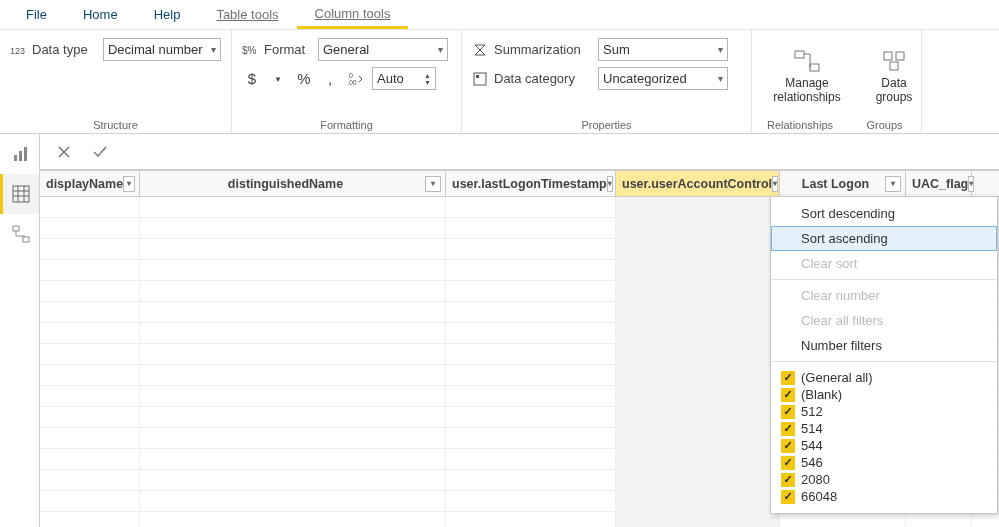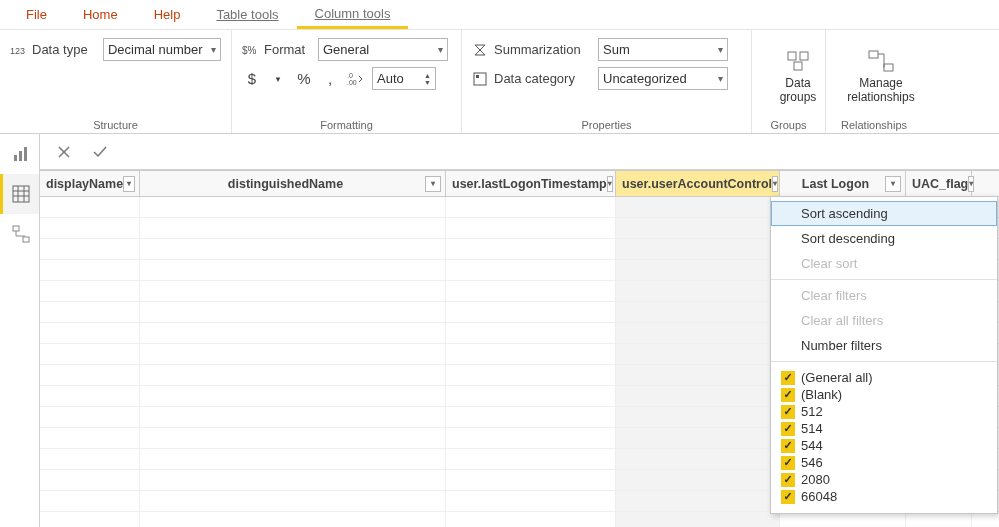--- a/index.html
+++ b/index.html
@@ -20,21 +20,21 @@
     height: 30px;
     border-bottom: 1px solid #e5e5e5;
     align-items: stretch;
     padding: 0 8px;
   }
   .top-tab {
     padding: 0 18px;
     display: flex;
     align-items: center;
     cursor: pointer;
-    color: #c2410c;
+    color: #0c4a6e;
   }
   .top-tab.active {
     color: #737373;
     text-decoration: underline;
   }
   .top-tab.underline {
     border-bottom: 3px solid #f2c811;
   }
   
   .ribbon {
@@ -257,48 +257,48 @@
         <div class="dropdown">
           <span>Uncategorized</span>
           <span class="caret">▾</span>
         </div>
       </div>
     </div>
     <div class="label">Properties</div>
   </div>
 
 
+  <div class="ribbon-group" style="width:96px; border-right:none;">
+    <div class="big-btn" style="width:90px;">
+      <span class="bi-icon">
+        <svg width="26" height="22" viewBox="0 0 26 22">
+            <rect x="1" y="1" width="9" height="7" fill="none" stroke="#777"></rect>
+            <rect x="16" y="14" width="9" height="7" fill="none" stroke="#777"></rect>
+            <path d="M10 4h6v13h-1" fill="none" stroke="#777"></path>
+          </svg>
+      </span>
+      <span class="bi-text" style="white-space:pre-line;">Manage
+relationships</span>
+    </div>
+    <div class="label">Relationships</div>
+  </div>
+
   <div class="ribbon-group" style="width:74px;">
     <div class="big-btn">
       <span class="bi-icon">
         <svg width="24" height="22" viewBox="0 0 24 22">
             <rect x="2" y="2" width="8" height="8" fill="none" stroke="#777"></rect>
             <rect x="14" y="2" width="8" height="8" fill="none" stroke="#777"></rect>
             <rect x="8" y="12" width="8" height="8" fill="none" stroke="#777"></rect>
           </svg>
       </span>
       <span class="bi-text" style="white-space:pre-line;">Data
 groups</span>
     </div>
     <div class="label">Groups</div>
-  </div>
-
-  <div class="ribbon-group" style="width:96px; border-right:none;">
-    <div class="big-btn" style="width:90px;">
-      <span class="bi-icon">
-        <svg width="26" height="22" viewBox="0 0 26 22">
-            <rect x="1" y="1" width="9" height="7" fill="none" stroke="#777"></rect>
-            <rect x="16" y="14" width="9" height="7" fill="none" stroke="#777"></rect>
-            <path d="M10 4h6v13h-1" fill="none" stroke="#777"></path>
-          </svg>
-      </span>
-      <span class="bi-text" style="white-space:pre-line;">Manage
-relationships</span>
-    </div>
-    <div class="label">Relationships</div>
   </div>
 </div>
 
 <div class="left-rail">
   <div class="rail-btn">
     <svg width="18" height="18" viewBox="0 0 18 18">
         <rect x="2" y="10" width="3" height="6" fill="#888"></rect>
         <rect x="7" y="6" width="3" height="10" fill="#888"></rect>
         <rect x="12" y="2" width="3" height="14" fill="#888"></rect>
       </svg>
@@ -487,25 +487,25 @@
         <div class="gc c1"></div>
         <div class="gc c2"></div>
         <div class="gc c3 selected"></div>
         <div class="gc c4"></div>
         <div class="gc c5"></div>
       </div>
     </div>
 </div>
 
 <div class="dropdown-menu">
+  <div class="dm-item">Sort descending</div>
   <div class="dm-item hover">Sort ascending</div>
-  <div class="dm-item">Sort descending</div>
   <div class="dm-item disabled">Clear sort</div>
   <div class="dm-sep"></div>
-  <div class="dm-item disabled">Clear filters</div>
+  <div class="dm-item disabled">Clear number</div>
   <div class="dm-item disabled">Clear all filters</div>
   <div class="dm-item">Number filters</div>
   <div class="dm-sep"></div>
   <div class="dm-filter-list">
     <div class="chk-row">
         <span class="chk">✓</span>
         <span>(General all)</span>
       </div>
     <div class="chk-row">
         <span class="chk">✓</span>

